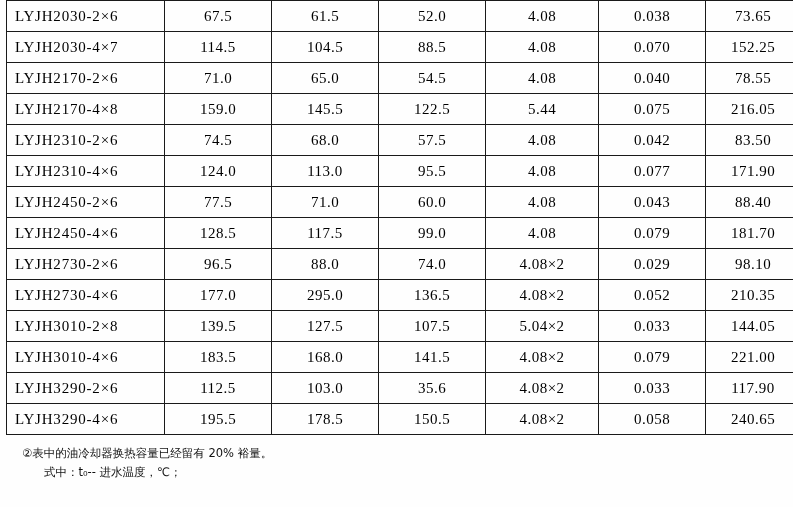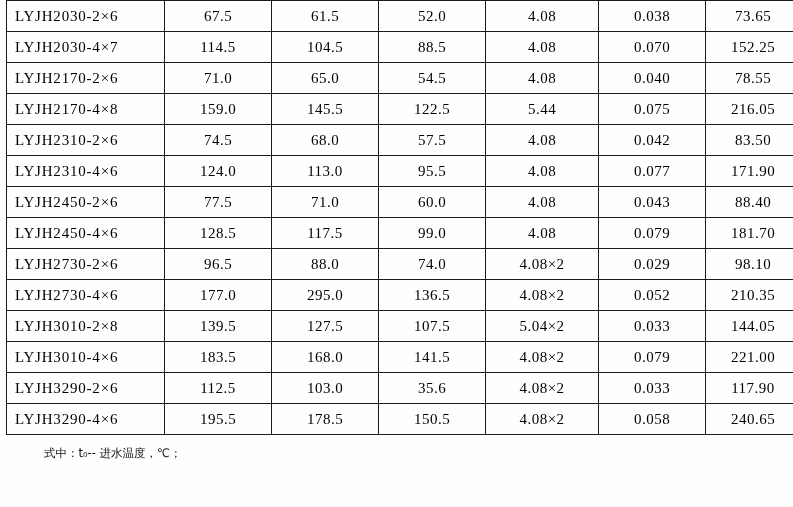--- a/index.html
+++ b/index.html
@@ -191,17 +191,18 @@
         <td class="c2">178.5</td>
         <td class="c3">150.5</td>
         <td class="c4">4.08×2</td>
         <td class="c5">0.058</td>
         <td class="c6">240.65</td>
       </tr>
     </tbody>
   </table>
 
   <div class="notes">
+    <div class="line indent1">②表中的油冷却器换热容量已经留有 20% 裕量。</div>
     <div class="line indent2">式中：t₀-- 进水温度，℃；</div>
 
   </div>
 
 </div>
 
 </body></html>

